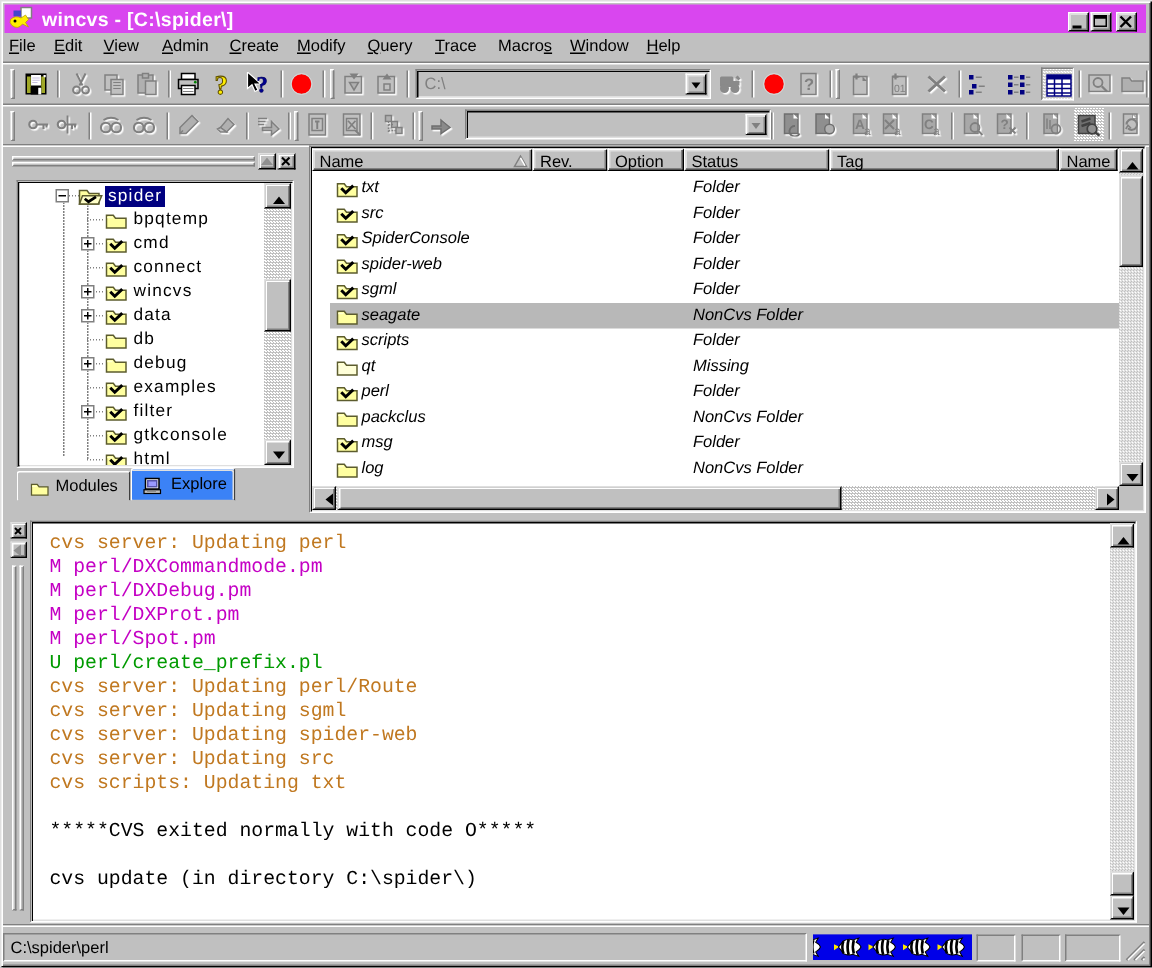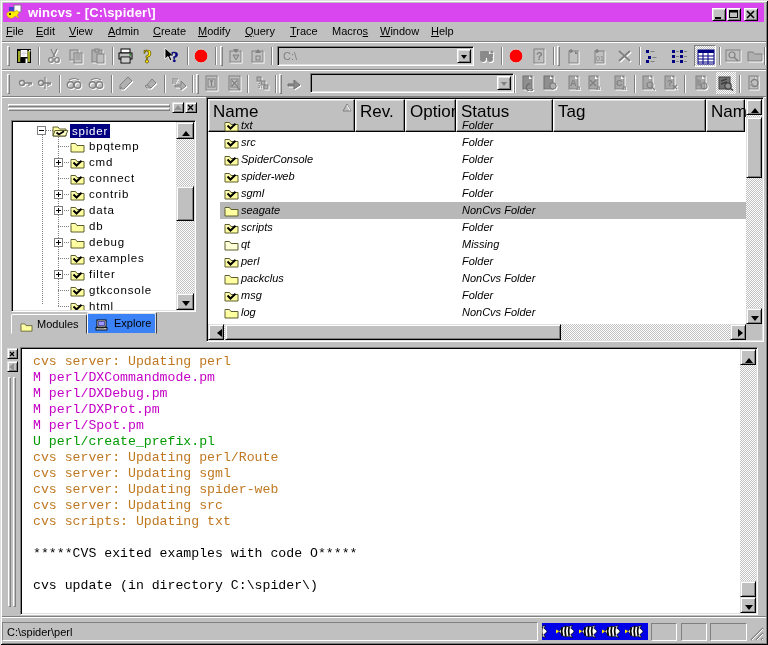--- a/index.html
+++ b/index.html
@@ -48,21 +48,21 @@
 .thumb { position:absolute; background:#c0c0c0; border:1px solid; border-color:#dfdfdf #000 #000 #dfdfdf;
   box-shadow: inset 1px 1px 0 #fff, inset -1px -1px 0 #808080; }
 
 .dotv { position:absolute; width:1px; background-image:repeating-linear-gradient(to bottom,#808080 0 1px,transparent 1px 2px); }
 .doth { position:absolute; height:1px; background-image:repeating-linear-gradient(to right,#808080 0 1px,transparent 1px 2px); }
 .pm { position:absolute; width:9px; height:9px; background:#fff; border:1px solid #808080; font-size:9px; }
 .pm i { position:absolute; left:1px; top:3px; width:5px; height:1px; background:#000; }
 .pm.plus b { position:absolute; left:3px; top:1px; width:1px; height:5px; background:#000; }
 .trow { position:absolute; font-size:11.5px; color:#000; letter-spacing:0.8px; }
 
-.hcell { position:absolute; top:2px; height:33px; background:#c0c0c0; font-size:17px;
+.hcell { position:absolute; top:2px; height:15px; background:#c0c0c0; font-size:11px;
   border:1px solid; border-color:#fff #000 #000 #fff; box-shadow: inset -1px -1px 0 #808080, inset 1px 1px 0 #dfdfdf; }
 .hcell span { position:absolute; left:4px; top:2px; }
 .lrow { position:absolute; left:2px; width:537px; height:17px; font-size:11px;font-style:italic; }
 .lrow .nm { position:absolute; left:33px; top:2px; }
 .lrow .st { position:absolute; left:254px; top:2px; }
 .lrow svg { position:absolute; left:16px; top:2px; }
 
 #conpre { position:absolute; left:33px; top:354px; font-family:"Liberation Mono", monospace;
   font-size:13.2px; line-height:16px; letter-spacing:0; white-space:pre; }
 .co { color:#c07820; } .cm { color:#c400c4; } .cg { color:#009a00; } .ck { color:#000; }
@@ -438,21 +438,21 @@
 <div class="doth" style="left:45px;top:72px;width:12px"></div>
 <div class="pm plus" style="left:41px;top:68px">
         <i></i>
         <b></b>
       </div>
 <div class="trow" style="left:57px;top:66px"><svg width="15" height="13" viewBox="0 0 15 13">
 <path d="M1 3.5 L5.5 3.5 L7 5.5 L14 5.5 L14 12 L1 12 Z" fill="#ffffa0" stroke="#5c5c2e" stroke-width="1"></path>
 <path d="M1.5 5 L5 5" stroke="#ffffd0" stroke-width="1"></path>
 <path d="M3.5 6.5 L6.5 9.5 L11.5 4.8" fill="none" stroke="#000" stroke-width="2"></path>
         </svg></div>
-<div class="trow" style="left:76px;top:66px">contrib</div>
+<div class="trow" style="left:76px;top:66px">wincvs</div>
 <div class="doth" style="left:45px;top:88px;width:12px"></div>
 <div class="pm plus" style="left:41px;top:84px">
         <i></i>
         <b></b>
       </div>
 <div class="trow" style="left:57px;top:82px"><svg width="15" height="13" viewBox="0 0 15 13">
 <path d="M1 3.5 L5.5 3.5 L7 5.5 L14 5.5 L14 12 L1 12 Z" fill="#ffffa0" stroke="#5c5c2e" stroke-width="1"></path>
 <path d="M1.5 5 L5 5" stroke="#ffffd0" stroke-width="1"></path>
 <path d="M3.5 6.5 L6.5 9.5 L11.5 4.8" fill="none" stroke="#000" stroke-width="2"></path>
         </svg></div>
@@ -720,21 +720,21 @@
 <span class="cm">M perl/DXDebug.pm</span>
 <span class="cm">M perl/DXProt.pm</span>
 <span class="cm">M perl/Spot.pm</span>
 <span class="cg">U perl/create_prefix.pl</span>
 <span class="co">cvs server: Updating perl/Route</span>
 <span class="co">cvs server: Updating sgml</span>
 <span class="co">cvs server: Updating spider-web</span>
 <span class="co">cvs server: Updating src</span>
 <span class="co">cvs scripts: Updating txt</span>
 
-<span class="ck">*****CVS exited examples with code O*****</span>
+<span class="ck">*****CVS exited normally with code O*****</span>
 
 <span class="ck">cvs update (in directory C:\spider\)</span></pre>
 
 <div id="status" class="ab" style="left:2px;top:616px;width:764px;height:27px">
   <div class="etchh" style="top:0;left:0;width:764px"></div>
   <div class="ab" style="left:0;top:6px;width:536px;height:19px;border:1px solid;border-color:#808080 #fff #fff #808080;font-size:11px">
     <span style="position:absolute;left:4px;top:3px">C:\spider\perl</span>
   </div>
   <div class="ab" id="fishbox" style="left:540px;top:7px;width:106px;height:17px;background:#0000e0"><svg width="106" height="17" viewBox="0 0 106 17">
         <rect x="0" y="0" width="106" height="17" fill="#0000e8"></rect>

